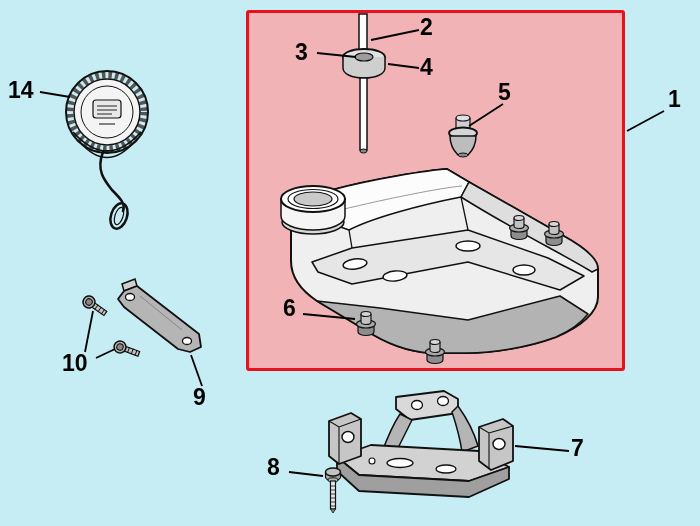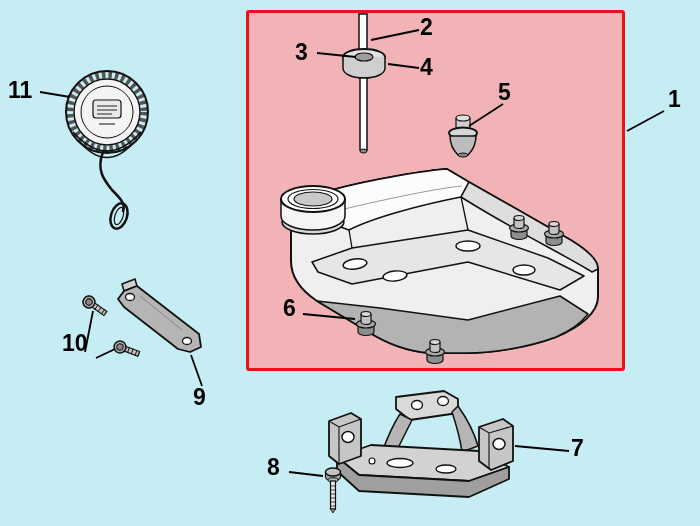--- a/index.html
+++ b/index.html
@@ -181,17 +181,17 @@
   <div class="callouts">
     <div class="callout" style="left:668px;top:88px">1</div>
     <div class="callout" style="left:420px;top:16px">2</div>
     <div class="callout" style="left:295px;top:41px">3</div>
     <div class="callout" style="left:420px;top:56px">4</div>
     <div class="callout" style="left:498px;top:81px">5</div>
     <div class="callout" style="left:283px;top:297px">6</div>
     <div class="callout" style="left:571px;top:437px">7</div>
     <div class="callout" style="left:267px;top:456px">8</div>
     <div class="callout" style="left:193px;top:386px">9</div>
-    <div class="callout" style="left:62px;top:332px">10</div>
-    <div class="callout" style="left:8px;top:79px">11</div>
+    <div class="callout" style="left:62px;top:352px">10</div>
+    <div class="callout" style="left:8px;top:79px">14</div>
   </div>
 
 </div>
 
 </body></html>

